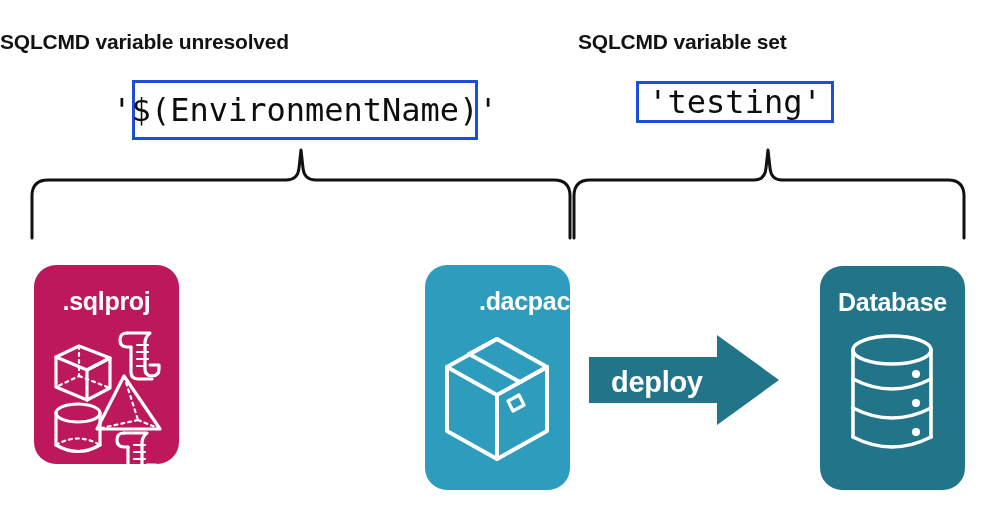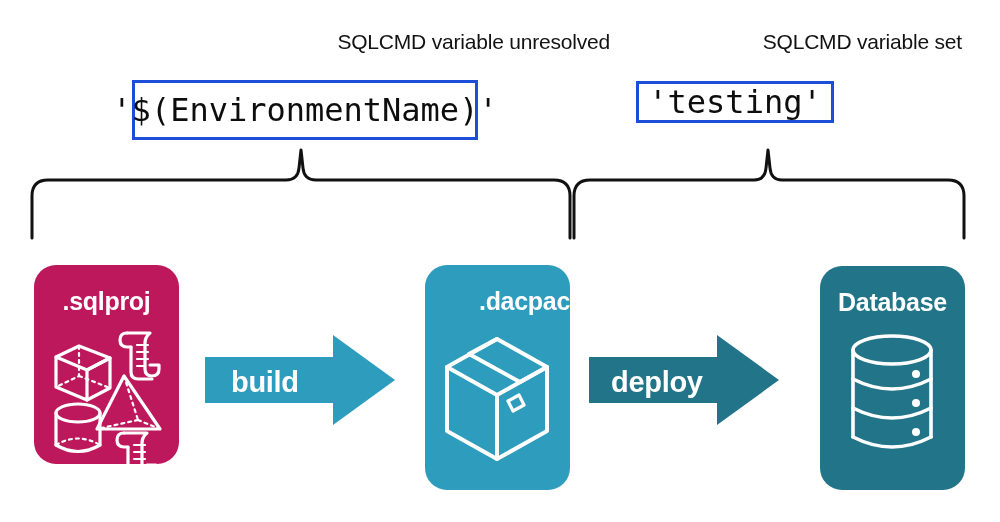--- a/index.html
+++ b/index.html
@@ -17,25 +17,25 @@
     width: 1000px;
     height: 522px;
     background: #ffffff;
     overflow: hidden;
   }
 
   
   .heading {
     position: absolute;
     font-family: "Liberation Sans", sans-serif;
-    font-weight: normal;
+    font-weight: bold;
     font-size: 21px;
     color: #121212;
     letter-spacing: -0.2px;
-    text-align: right;
+    text-align: left;
     white-space: nowrap;
   }
   #heading-left  { left: 0px;   top: 30px; width: 610px; }
   #heading-right { left: 578px; top: 30px; width: 384px; }
 
   
   .codebox {
     position: absolute;
     box-sizing: border-box;
     border: 3px solid #1d4ed8;
@@ -242,26 +242,20 @@
         <path d="M 33 86 q 39 20 78 0"></path>
       </g>
       <g fill="#ffffff">
         <circle cx="96" cy="52" r="4"></circle>
         <circle cx="96" cy="81" r="4"></circle>
         <circle cx="96" cy="110" r="4"></circle>
       </g>
     </svg>
   </div>
 
-  <div class="arrow-wrap" id="arrow-build">
-    <svg width="190" height="90" viewBox="0 0 190 90">
-      <path d="M 0 22 L 128 22 L 128 0 L 190 45 L 128 90 L 128 68 L 0 68 Z" fill="#2E9CBC"></path>
-    </svg>
-    <div class="arrow-label">build</div>
-  </div>
 
   <div class="arrow-wrap" id="arrow-deploy">
     <svg width="190" height="90" viewBox="0 0 190 90">
       <path d="M 0 22 L 128 22 L 128 0 L 190 45 L 128 90 L 128 68 L 0 68 Z" fill="#227488"></path>
     </svg>
     <div class="arrow-label">deploy</div>
   </div>
 
 </div>
 

